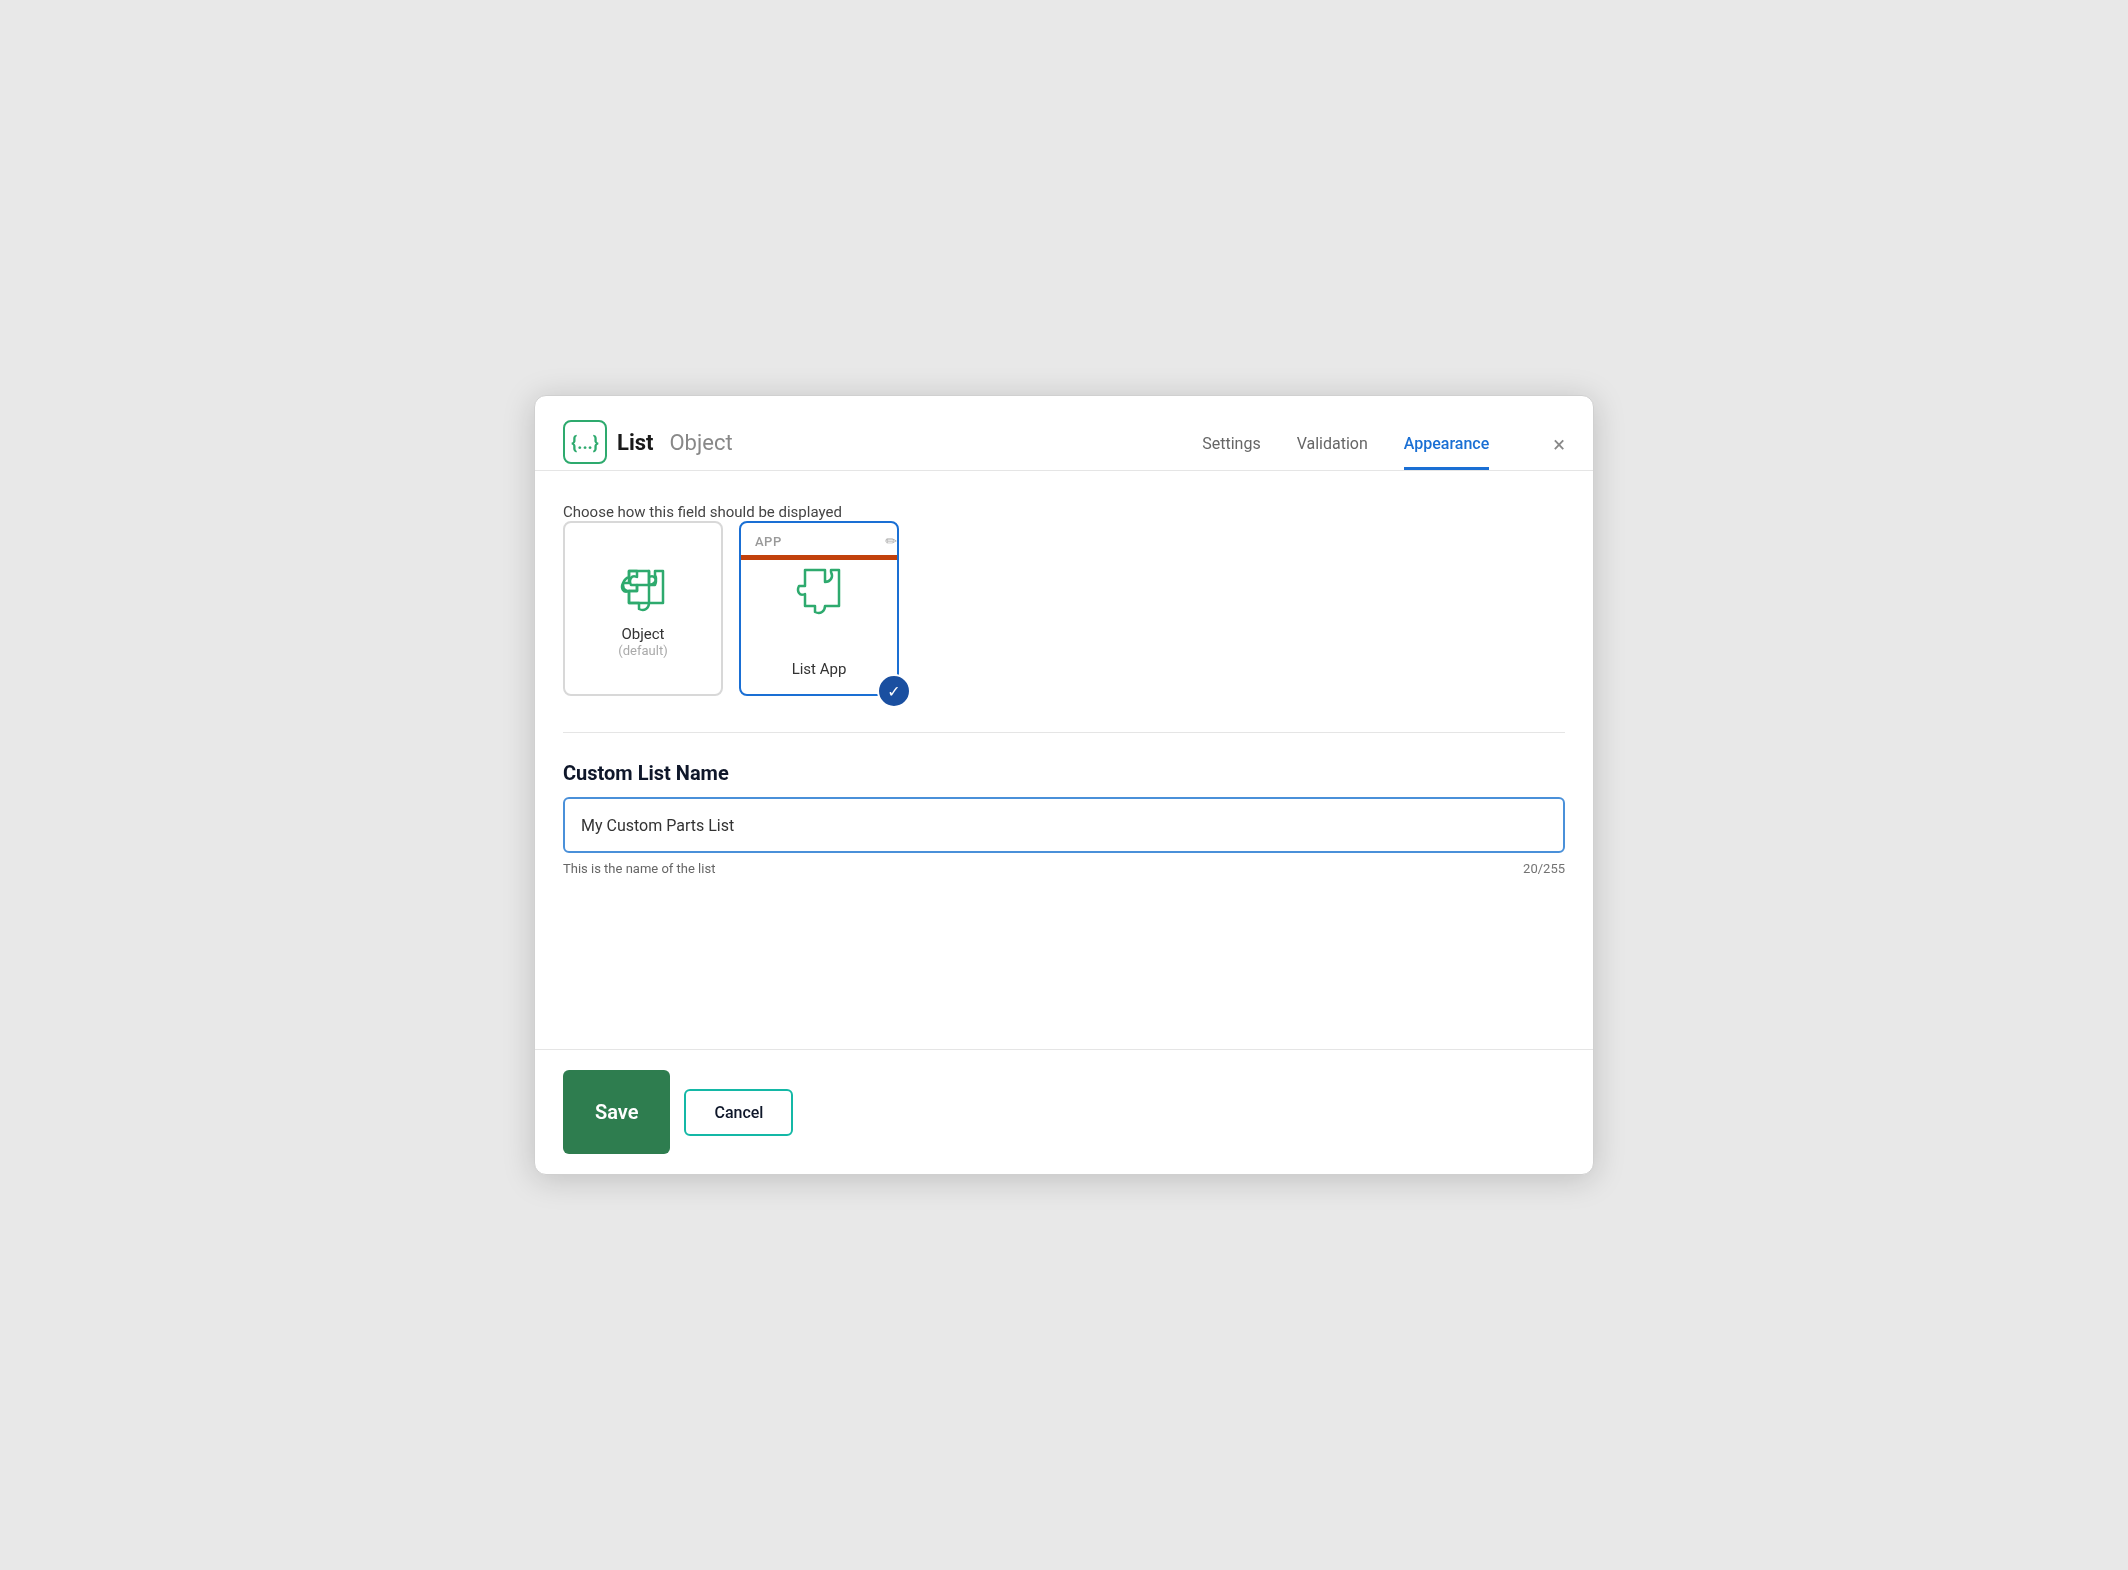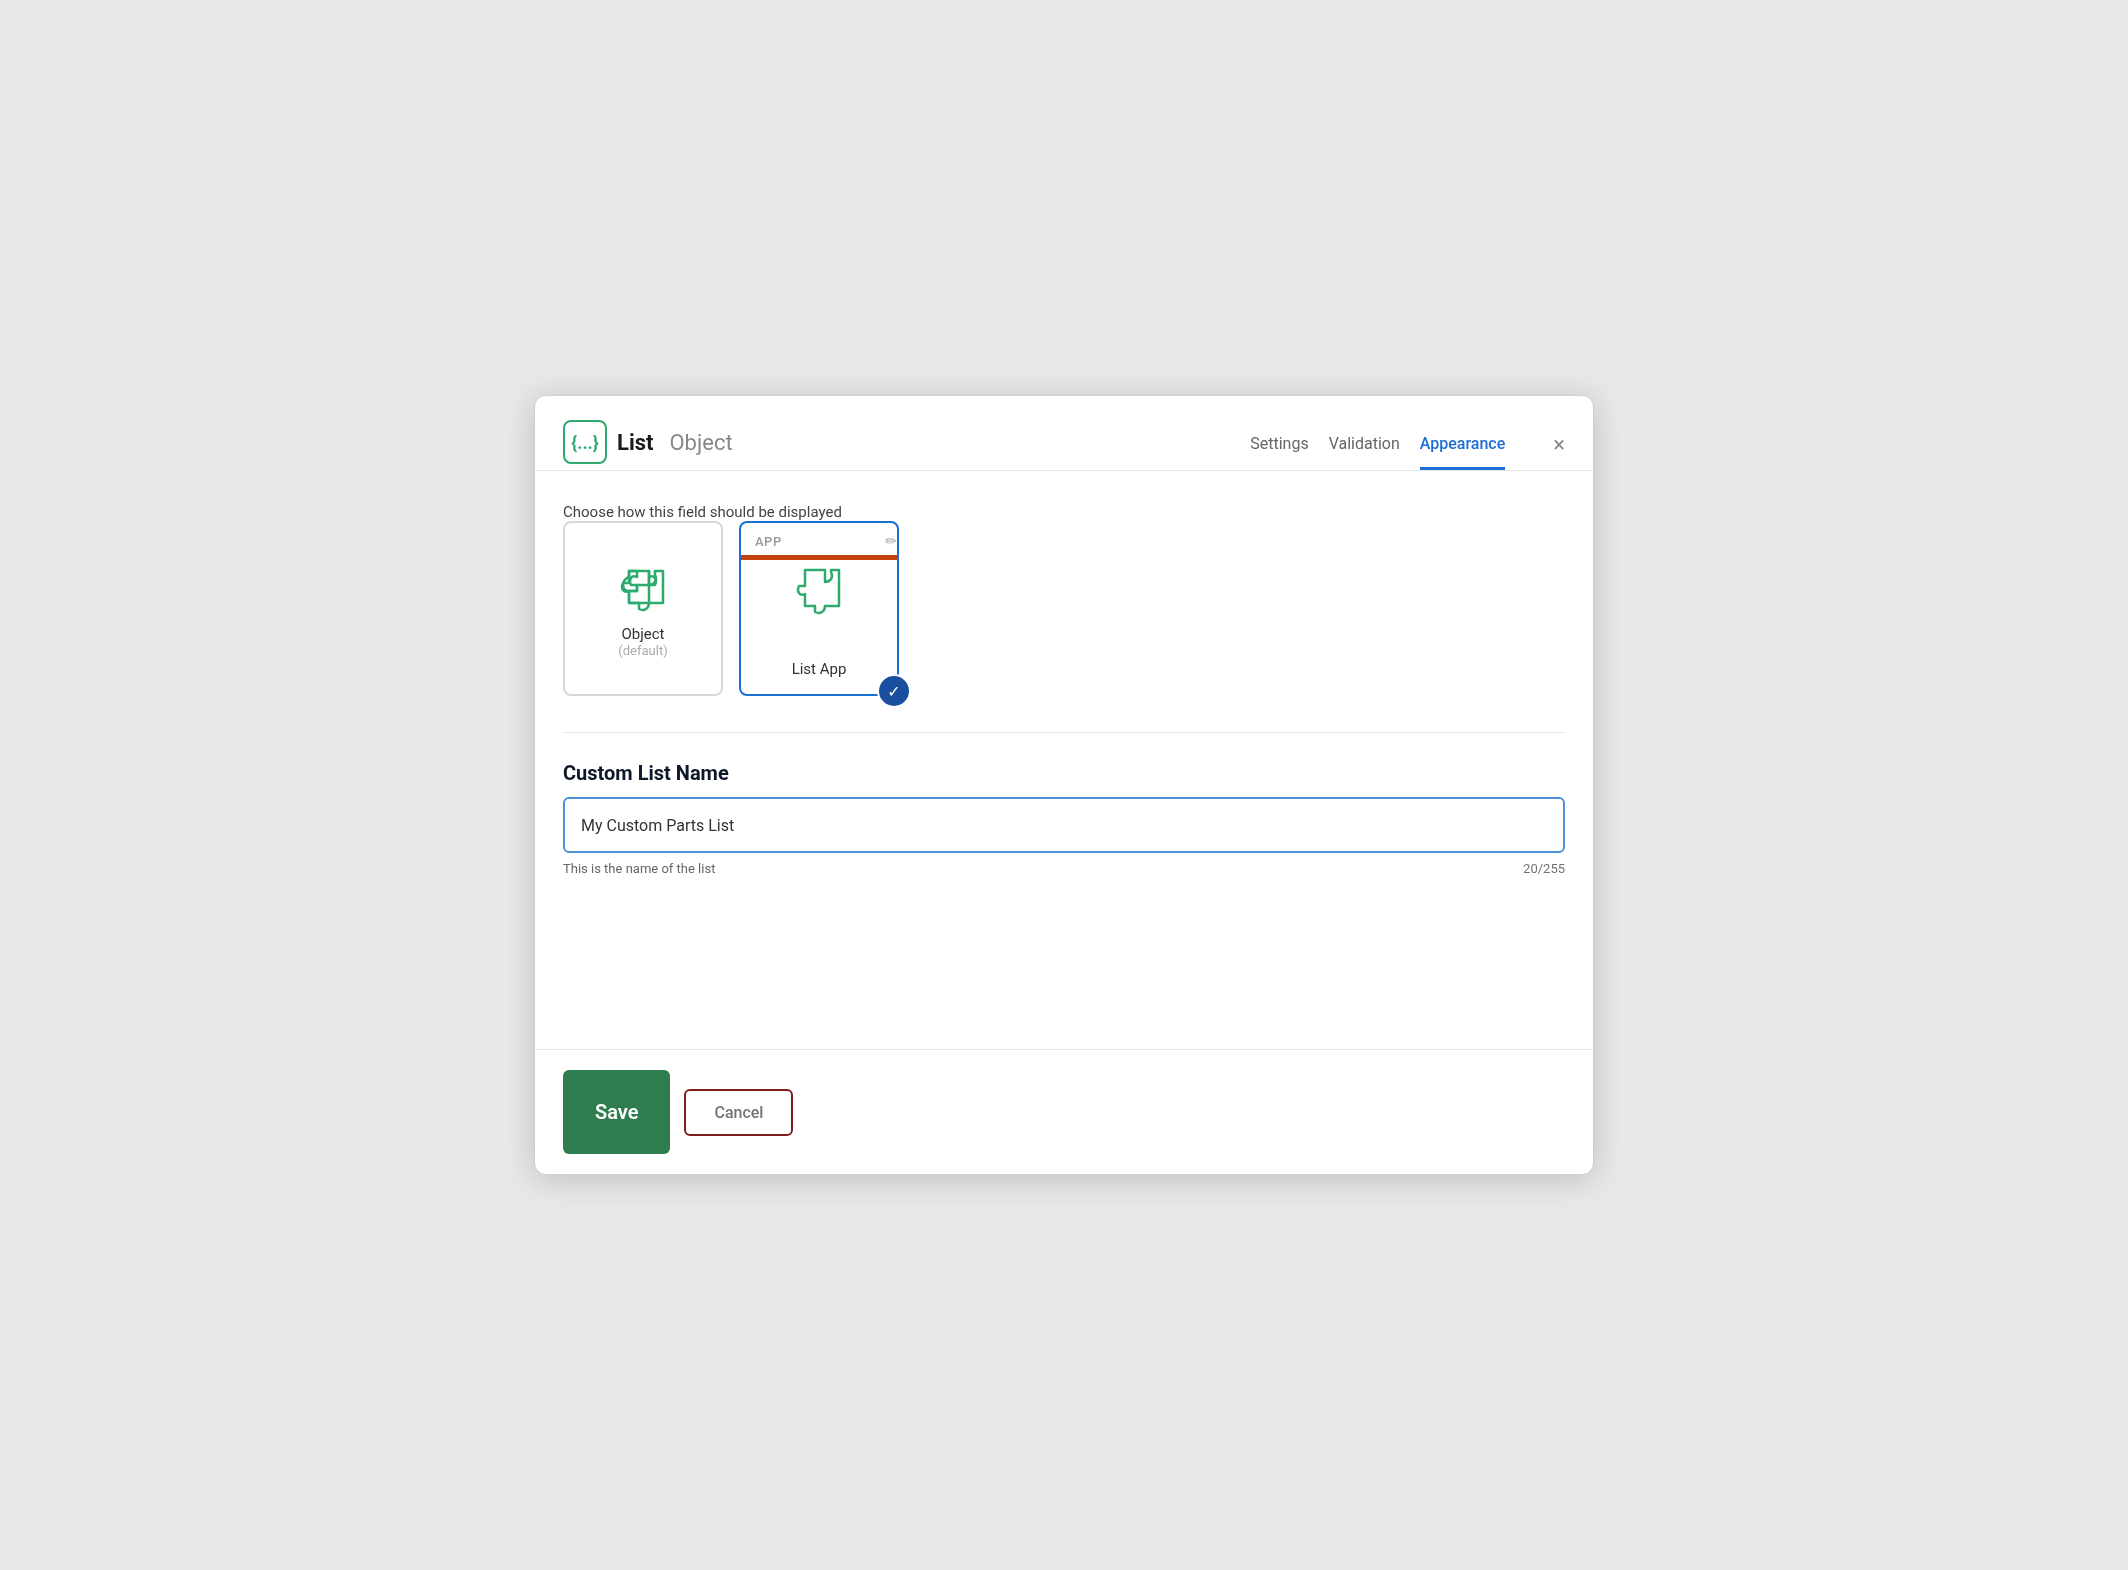--- a/index.html
+++ b/index.html
@@ -73,21 +73,21 @@
 
     .title-sub {
       font-size: 22px;
       font-weight: 400;
       color: #888;
     }
 
     .header-nav {
       display: flex;
       align-items: flex-end;
-      gap: 20px;
+      gap: 36px;
       height: 56px;
     }
 
     .nav-tab {
       font-size: 16px;
       color: #666;
       padding-bottom: 14px;
       cursor: pointer;
       border-bottom: 3px solid transparent;
       white-space: nowrap;
@@ -269,22 +269,22 @@
       border: none;
       border-radius: 6px;
       padding: 30px 32px;
       font-size: 20px;
       font-weight: 600;
       cursor: pointer;
     }
 
     .btn-cancel {
       background: #fff;
-      color: #737373;
-      border: 2px solid #7f1d1d;
+      color: #0f172a;
+      border: 2px solid #14b8a6;
       border-radius: 6px;
       padding: 12px 28px;
       font-size: 16px;
       font-weight: 500;
       cursor: pointer;
     }
 
     
     .puzzle-svg {
       fill: none;

